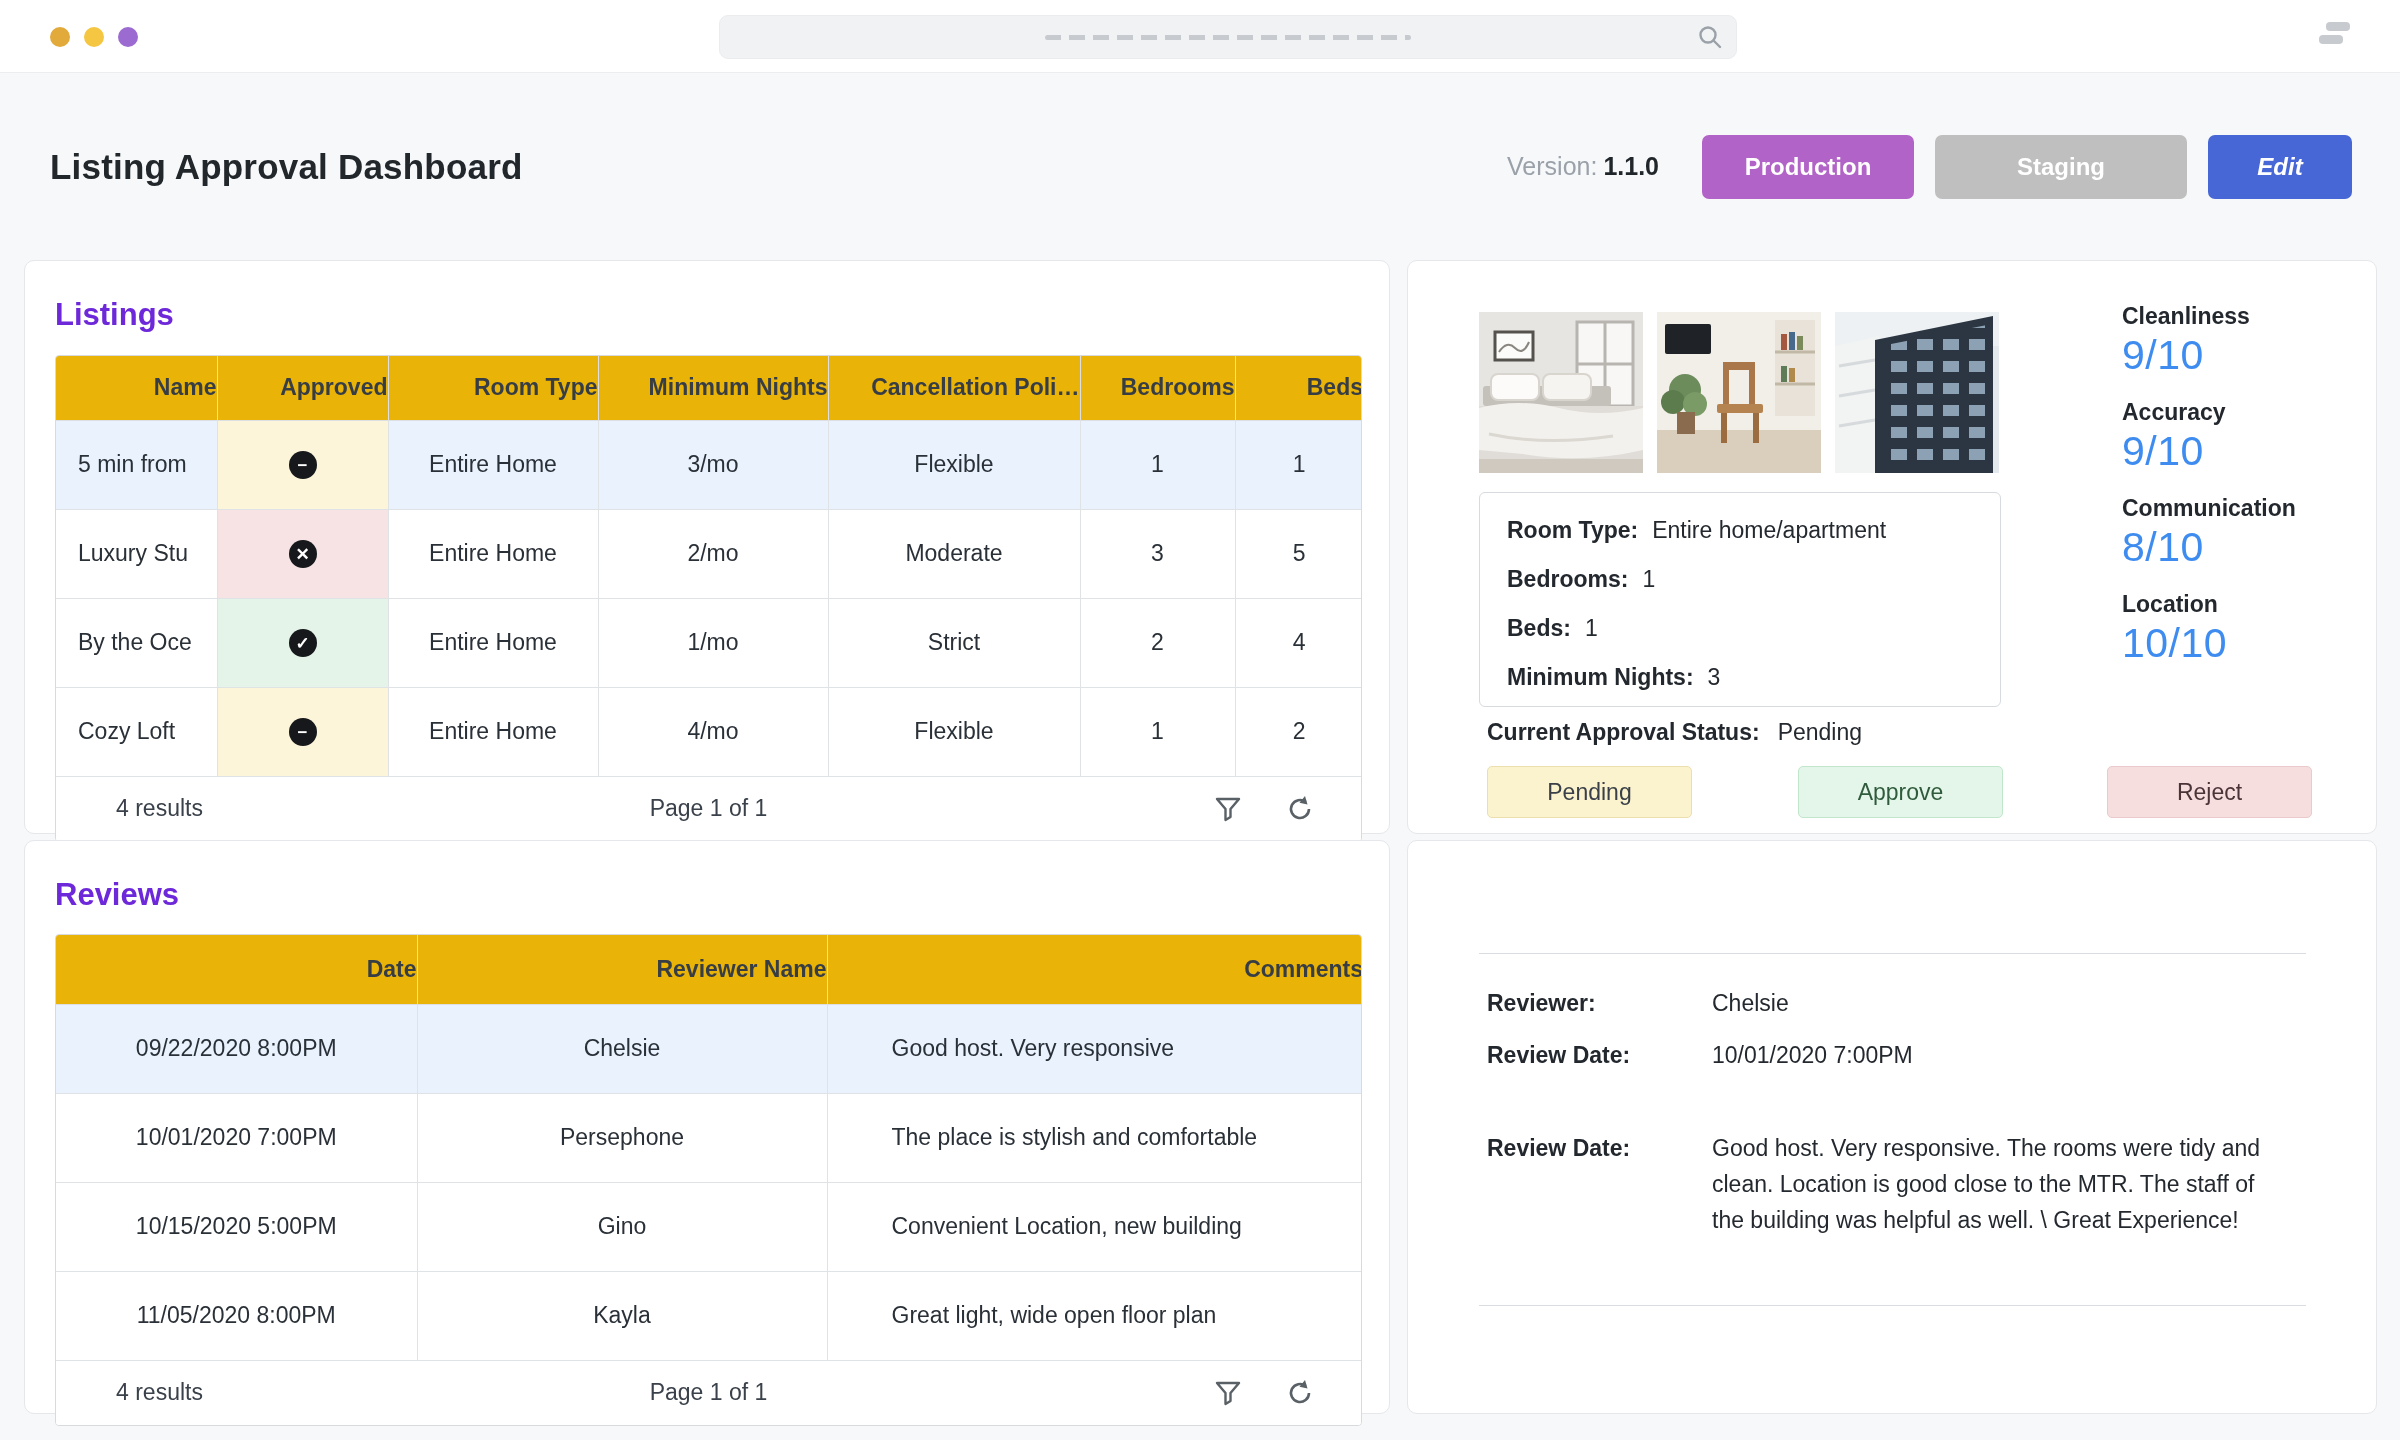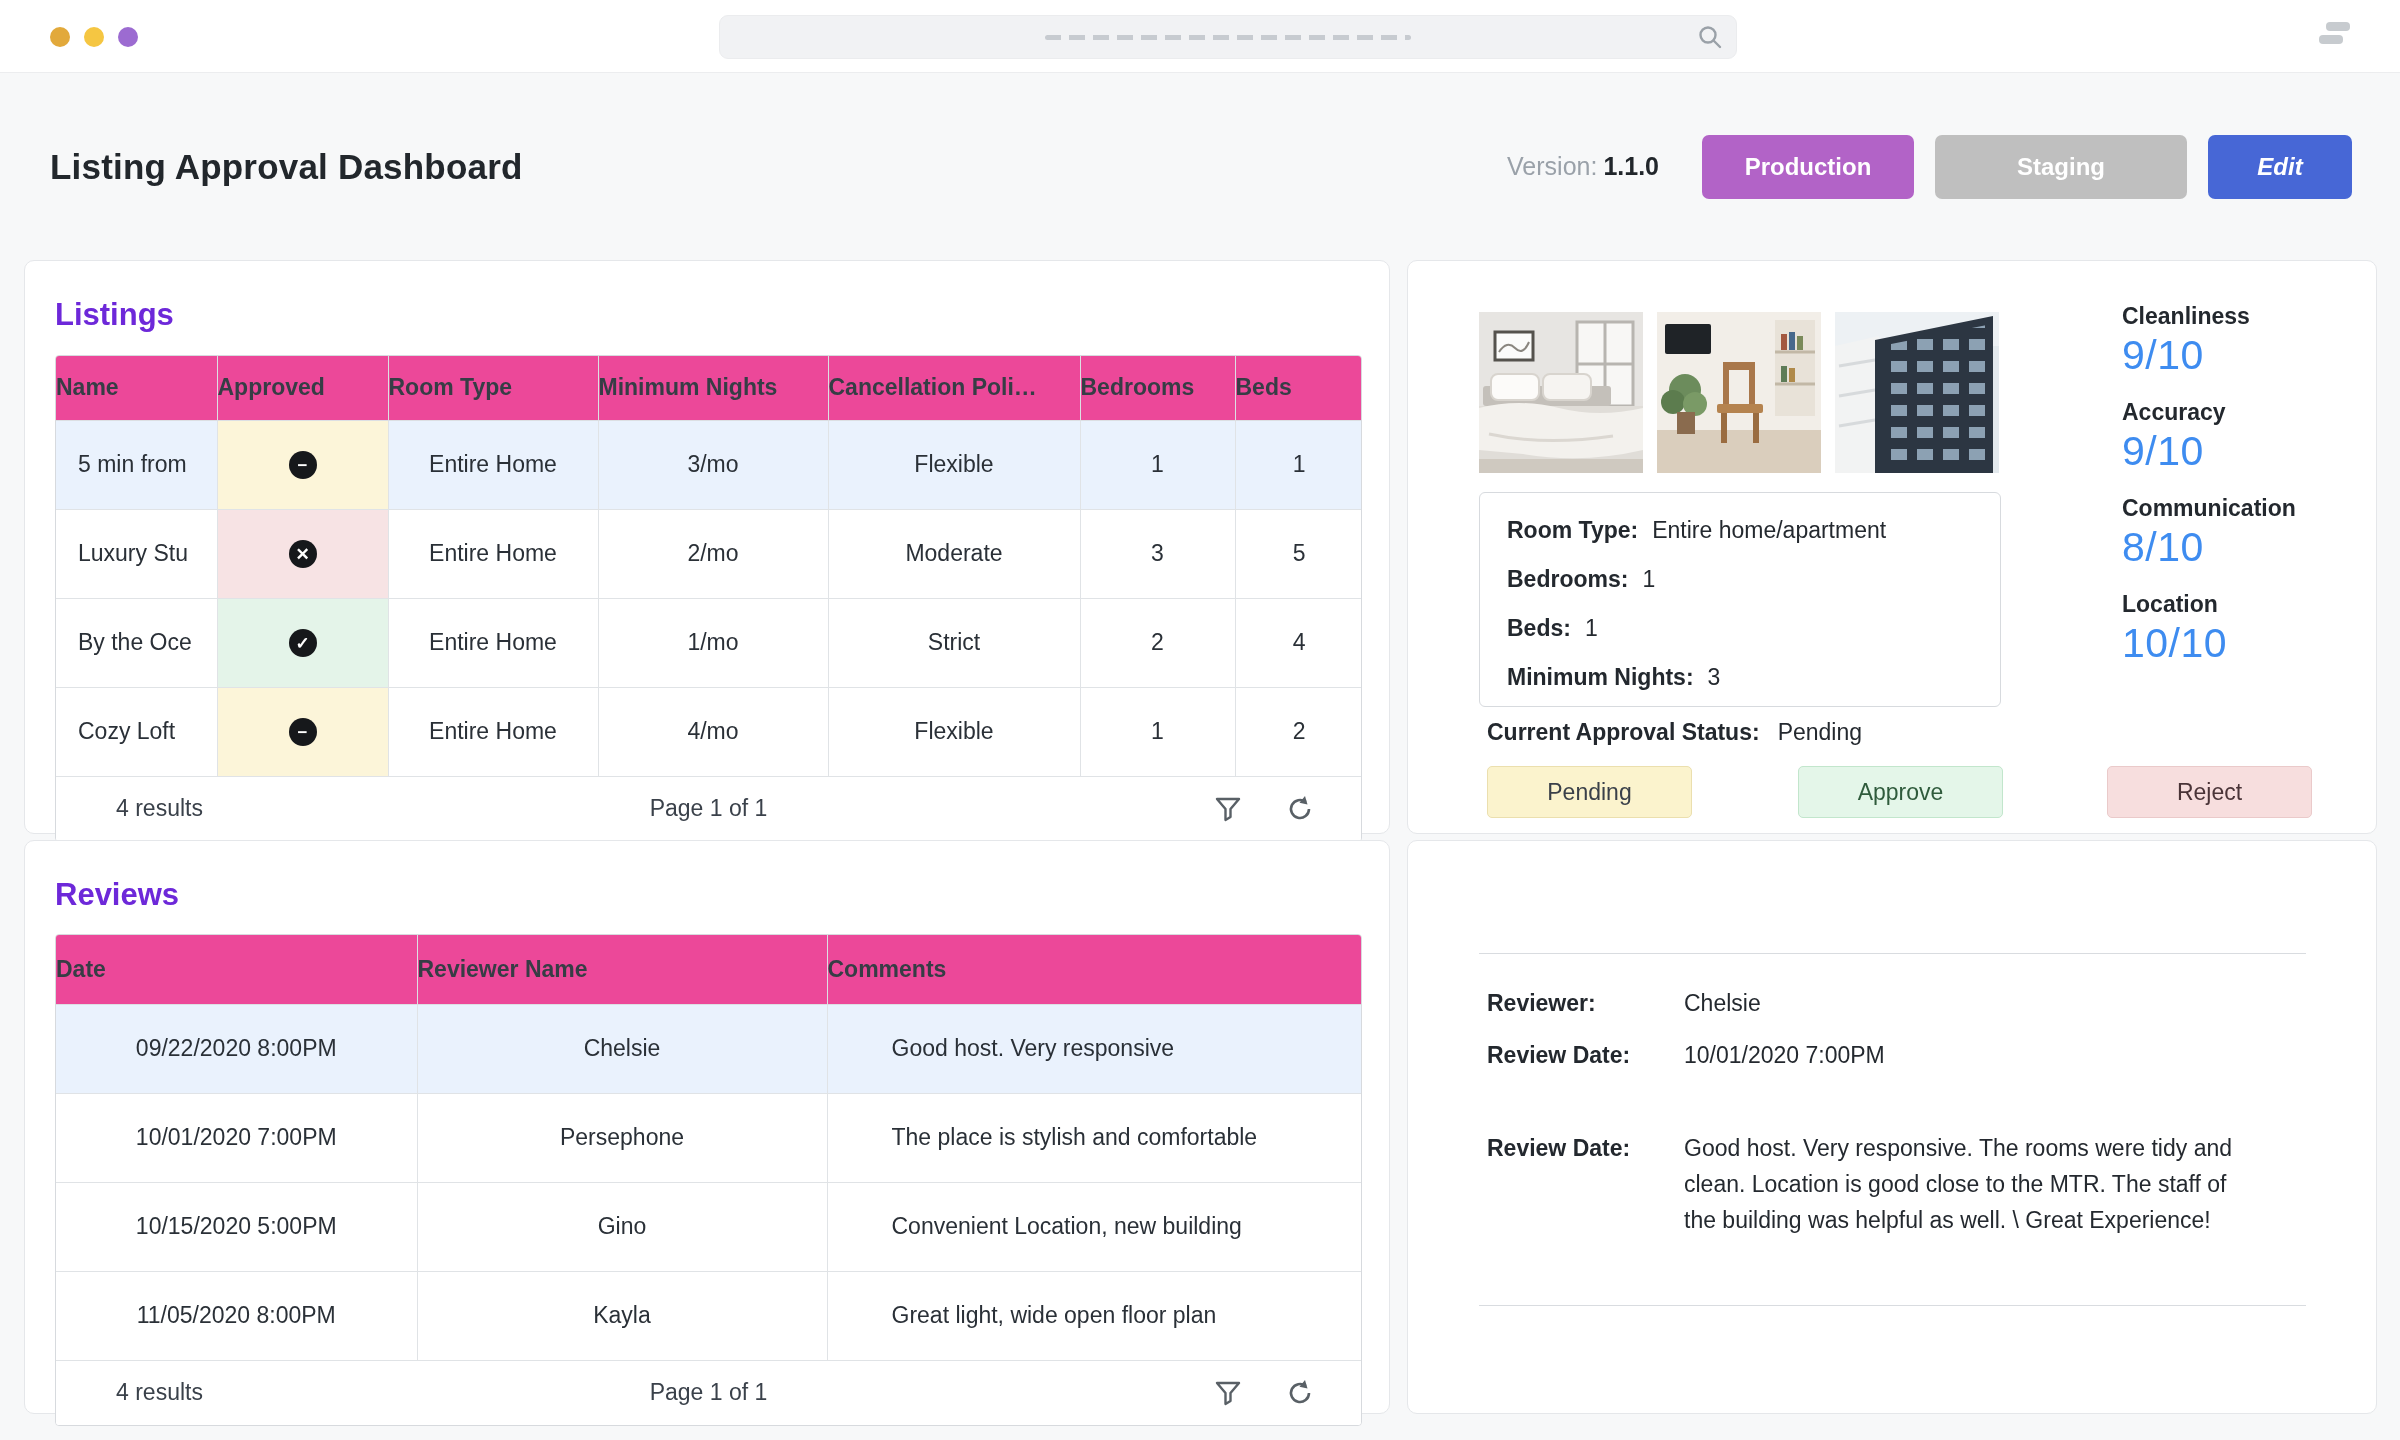--- a/index.html
+++ b/index.html
@@ -34,21 +34,21 @@
   #card-listings{left:24px;top:260px;width:1366px;height:574px;}
   #card-reviews{left:24px;top:840px;width:1366px;height:574px;}
   #card-detail{left:1407px;top:260px;width:970px;height:574px;}
   #card-review-detail{left:1407px;top:840px;width:970px;height:574px;}
   .card-title{position:absolute;left:30px;top:36px;font-size:31px;font-weight:700;color:#6d28d9;}
 
   
   .table-wrap{position:absolute;left:30px;top:94px;width:1307px;border:1px solid #D7DADE;border-radius:4px;overflow:hidden;background:#fff;}
   #card-reviews .table-wrap{top:93px;}
   table{border-collapse:collapse;width:100%;table-layout:fixed;}
-  th{height:64px;font-size:23px;font-weight:600;color:#363D45;border-right:1px solid #DCDFE3;border-bottom:1px solid #DCDFE3;background:#ec4899;text-align:left;}
+  th{height:64px;font-size:23px;font-weight:600;color:#363D45;border-right:1px solid #DCDFE3;border-bottom:1px solid #DCDFE3;background:#eab308;text-align:right;}
   #card-reviews th{height:69px;}
   th:last-child{border-right:none;}
   td{height:89px;font-size:23px;color:#2A3037;text-align:center;border-right:1px solid #E0E3E6;border-bottom:1px solid #E0E3E6;background:#fff;overflow:hidden;white-space:nowrap;}
   td:last-child{border-right:none;}
   td.cell-name{text-align:left;padding-left:22px;}
   td.cell-comments{text-align:left;padding-left:64px;}
   .status-dot{display:inline-flex;width:28px;height:28px;border-radius:50%;background:#16181B;color:#fff;align-items:center;justify-content:center;font-size:17px;font-weight:700;line-height:1;}
   .table-footer{height:64px;display:flex;align-items:center;font-size:23px;color:#3A414A;padding:0 46px 0 60px;background:#fff;position:relative;}
   .footer-page{position:absolute;left:0;right:0;text-align:center;}
   .footer-icons{margin-left:auto;display:flex;gap:42px;align-items:center;z-index:1;}
@@ -69,21 +69,21 @@
   .status-line .lbl{font-weight:700;margin-right:18px;color:#23282E;}
   .action-btn{position:absolute;top:505px;width:205px;height:52px;border-radius:5px;font-size:23px;font-family:inherit;cursor:pointer;display:flex;align-items:center;justify-content:center;}
   #btn-pending{left:79px;background:#FBF3CD;border:1px solid #EBDFAE;color:#3A4049;}
   #btn-approve{left:390px;background:#E4F6E9;border:1px solid #C2E6CC;color:#2F5B3C;text-align:center;}
   #btn-reject{left:699px;background:#F7DEDE;border:1px solid #EACACA;color:#4A3438;}
 
   
   .rd-divider{position:absolute;left:71px;width:827px;height:1px;background:#D9DCE0;}
   #rd-div-top{top:112px;}
   #rd-div-bottom{top:464px;}
-  .rd-row{position:absolute;left:79px;font-size:23px;display:flex;align-items:flex-start;}
+  .rd-row{position:absolute;left:79px;font-size:23px;display:flex;align-items:flex-start;gap:28px;}
   #rd-reviewer{top:144px;}
   #rd-date{top:196px;}
   #rd-comment{top:289px;}
   .rd-label{font-weight:700;color:#23282E;width:197px;flex:0 0 197px;line-height:36px;}
   .rd-value{color:#24292F;line-height:36px;}
   #rd-comment .rd-value{width:560px;}
 </style>
 <style>tr.selected td{background:#EAF2FD;}table td.cell-approved.pending{background:#FCF5D9;}table td.cell-approved.rejected{background:#F7E3E4;}table td.cell-approved.approved{background:#E4F4E9;}</style></head>
 <body>
 

